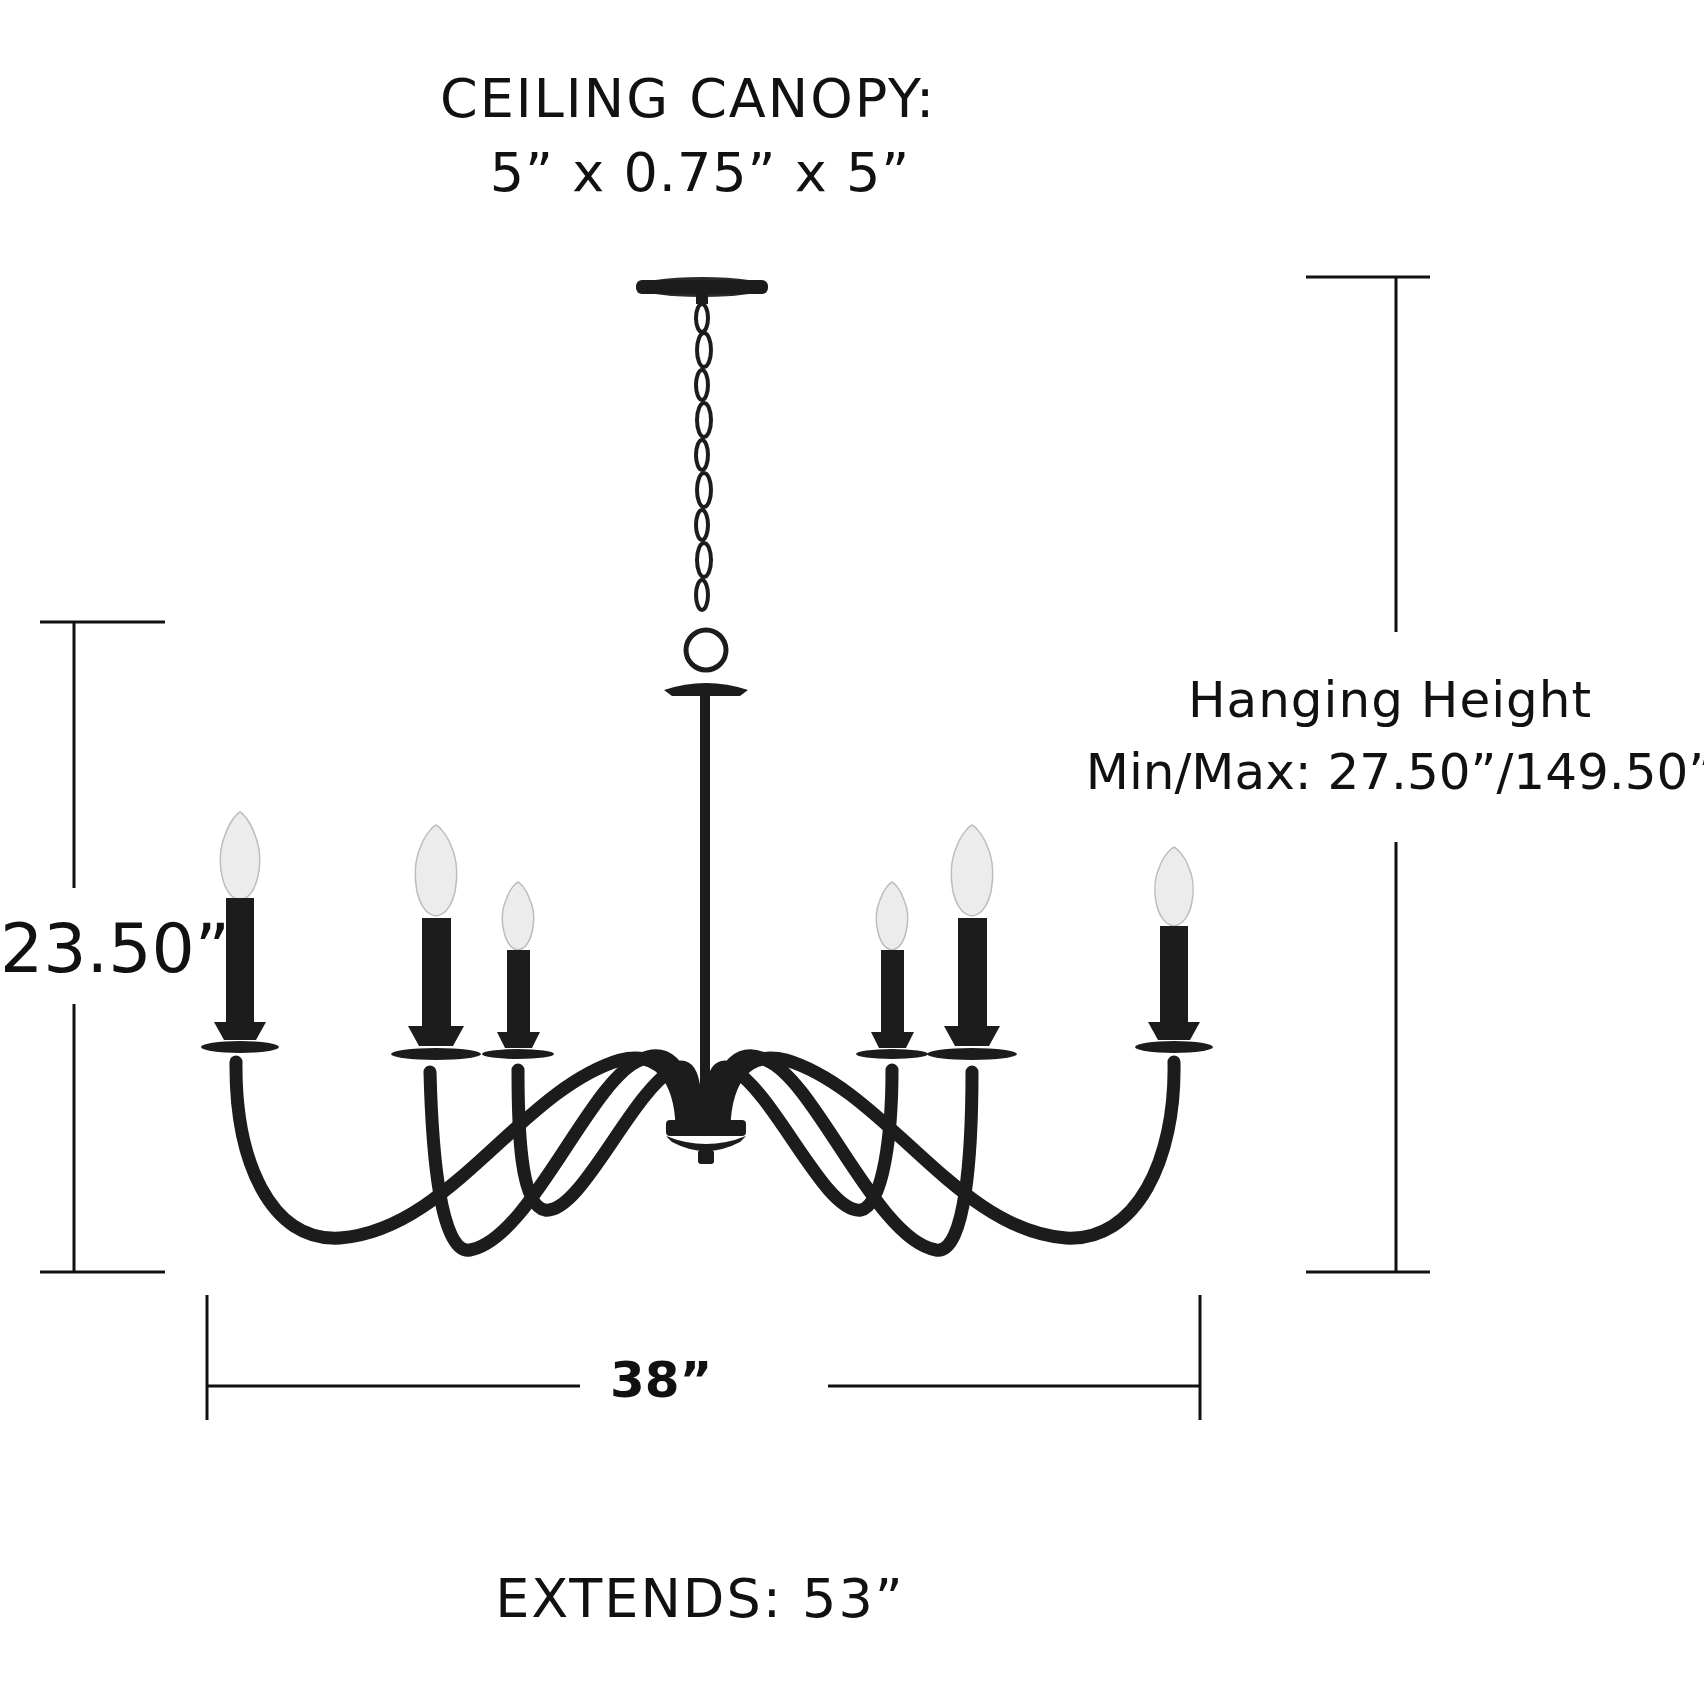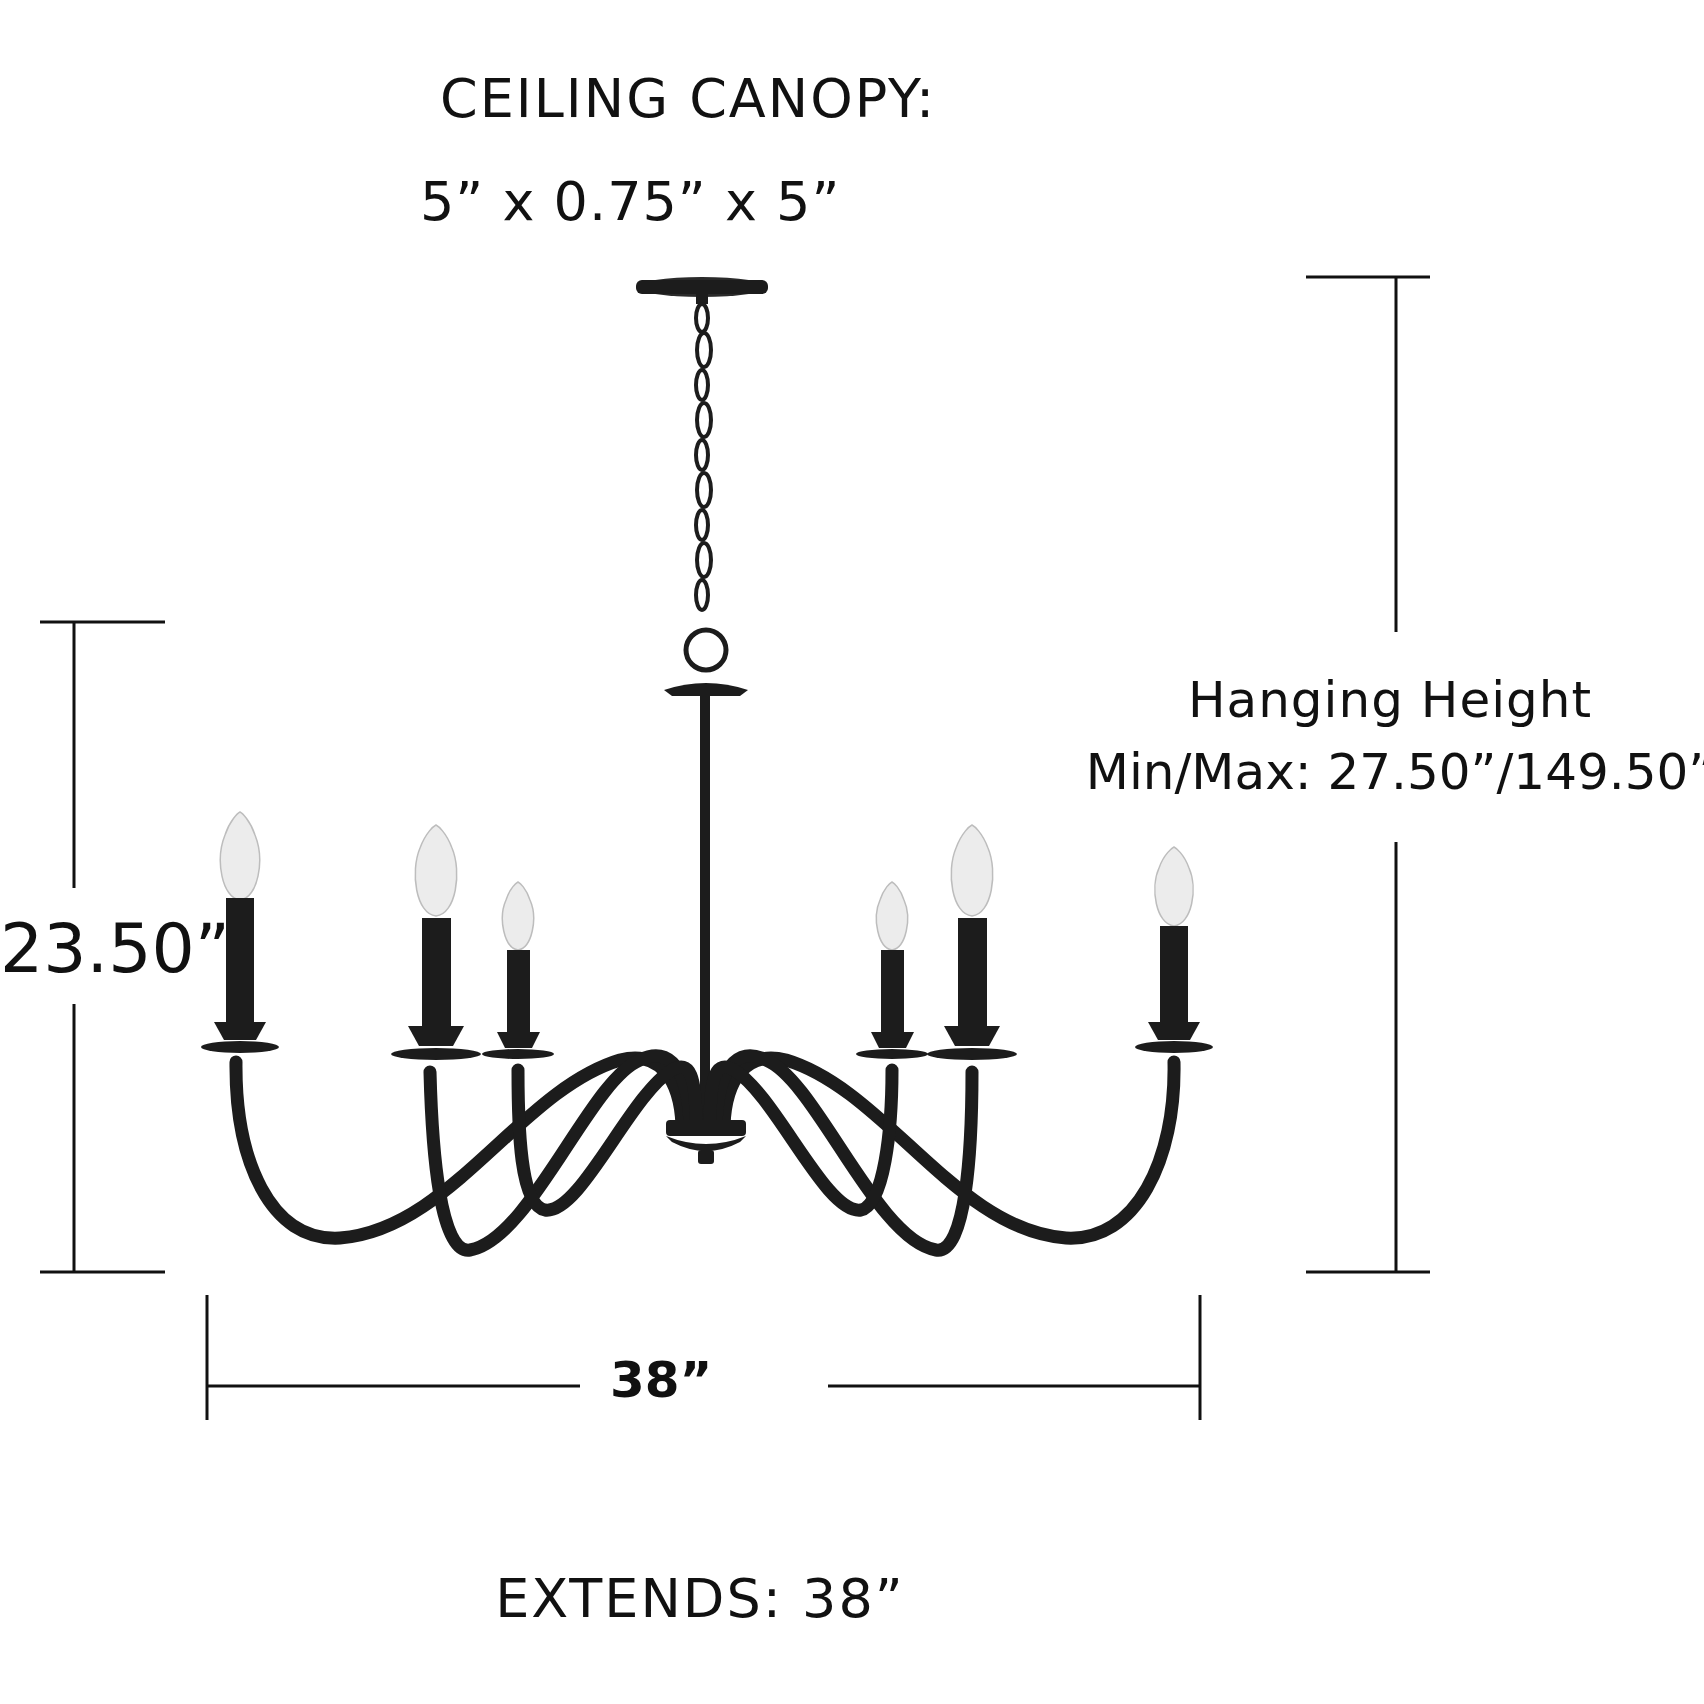--- a/index.html
+++ b/index.html
@@ -1,20 +1,20 @@
 <!DOCTYPE html>
 <html><head>
   <meta charset="utf-8">
   <style>
     html, body { margin: 0; padding: 0; background: #ffffff; }
     body { width: 1704px; height: 1704px; position: relative; overflow: hidden;
            font-family: "DejaVu Sans", "Liberation Sans", sans-serif; color: #111111; }
     .label { position: absolute; white-space: nowrap; line-height: 1.15; font-weight: 400; color: #111; }
     .canopy-title { left: 440px; top: 68px; width: 520px; text-align: left; font-size: 54px; letter-spacing: 2px; }
-    .canopy-dims { left: 420px; top: 142px; width: 520px; text-align: left; font-size: 54px; letter-spacing: 1px; margin-top: 29px; }
+    .canopy-dims { left: 440px; top: 142px; width: 520px; text-align: center; font-size: 54px; letter-spacing: 1px; }
     .hh-title { left: 1060px; top: 672px; width: 660px; text-align: center; font-size: 50px; letter-spacing: 1px; }
     .hh-dims { left: 1060px; top: 744px; width: 680px; text-align: center; font-size: 50px; }
     .height-label { left: 0px; top: 910px; font-size: 68px; letter-spacing: 0px; }
     .width-label { left: 610px; top: 1352px; width: 180px; font-size: 50px; font-weight: bold; }
     .extends { left: 440px; top: 1568px; width: 520px; text-align: center; font-size: 54px; letter-spacing: 2px; }
     svg.art { position: absolute; left: 0; top: 0; }
   </style>
 </head>
 <body>
 
@@ -126,13 +126,13 @@
 
 <div class="label canopy-title">CEILING CANOPY:</div>
 <div class="label canopy-dims">5” x 0.75” x 5”</div>
 
 <div class="label hh-title">Hanging Height</div>
 <div class="label hh-dims">Min/Max: 27.50”/149.50”</div>
 
 <div class="label height-label">23.50”</div>
 <div class="label width-label">38”</div>
 
-<div class="label extends">EXTENDS: 38”</div>
+<div class="label extends">EXTENDS: 53”</div>
 
 </body></html>

